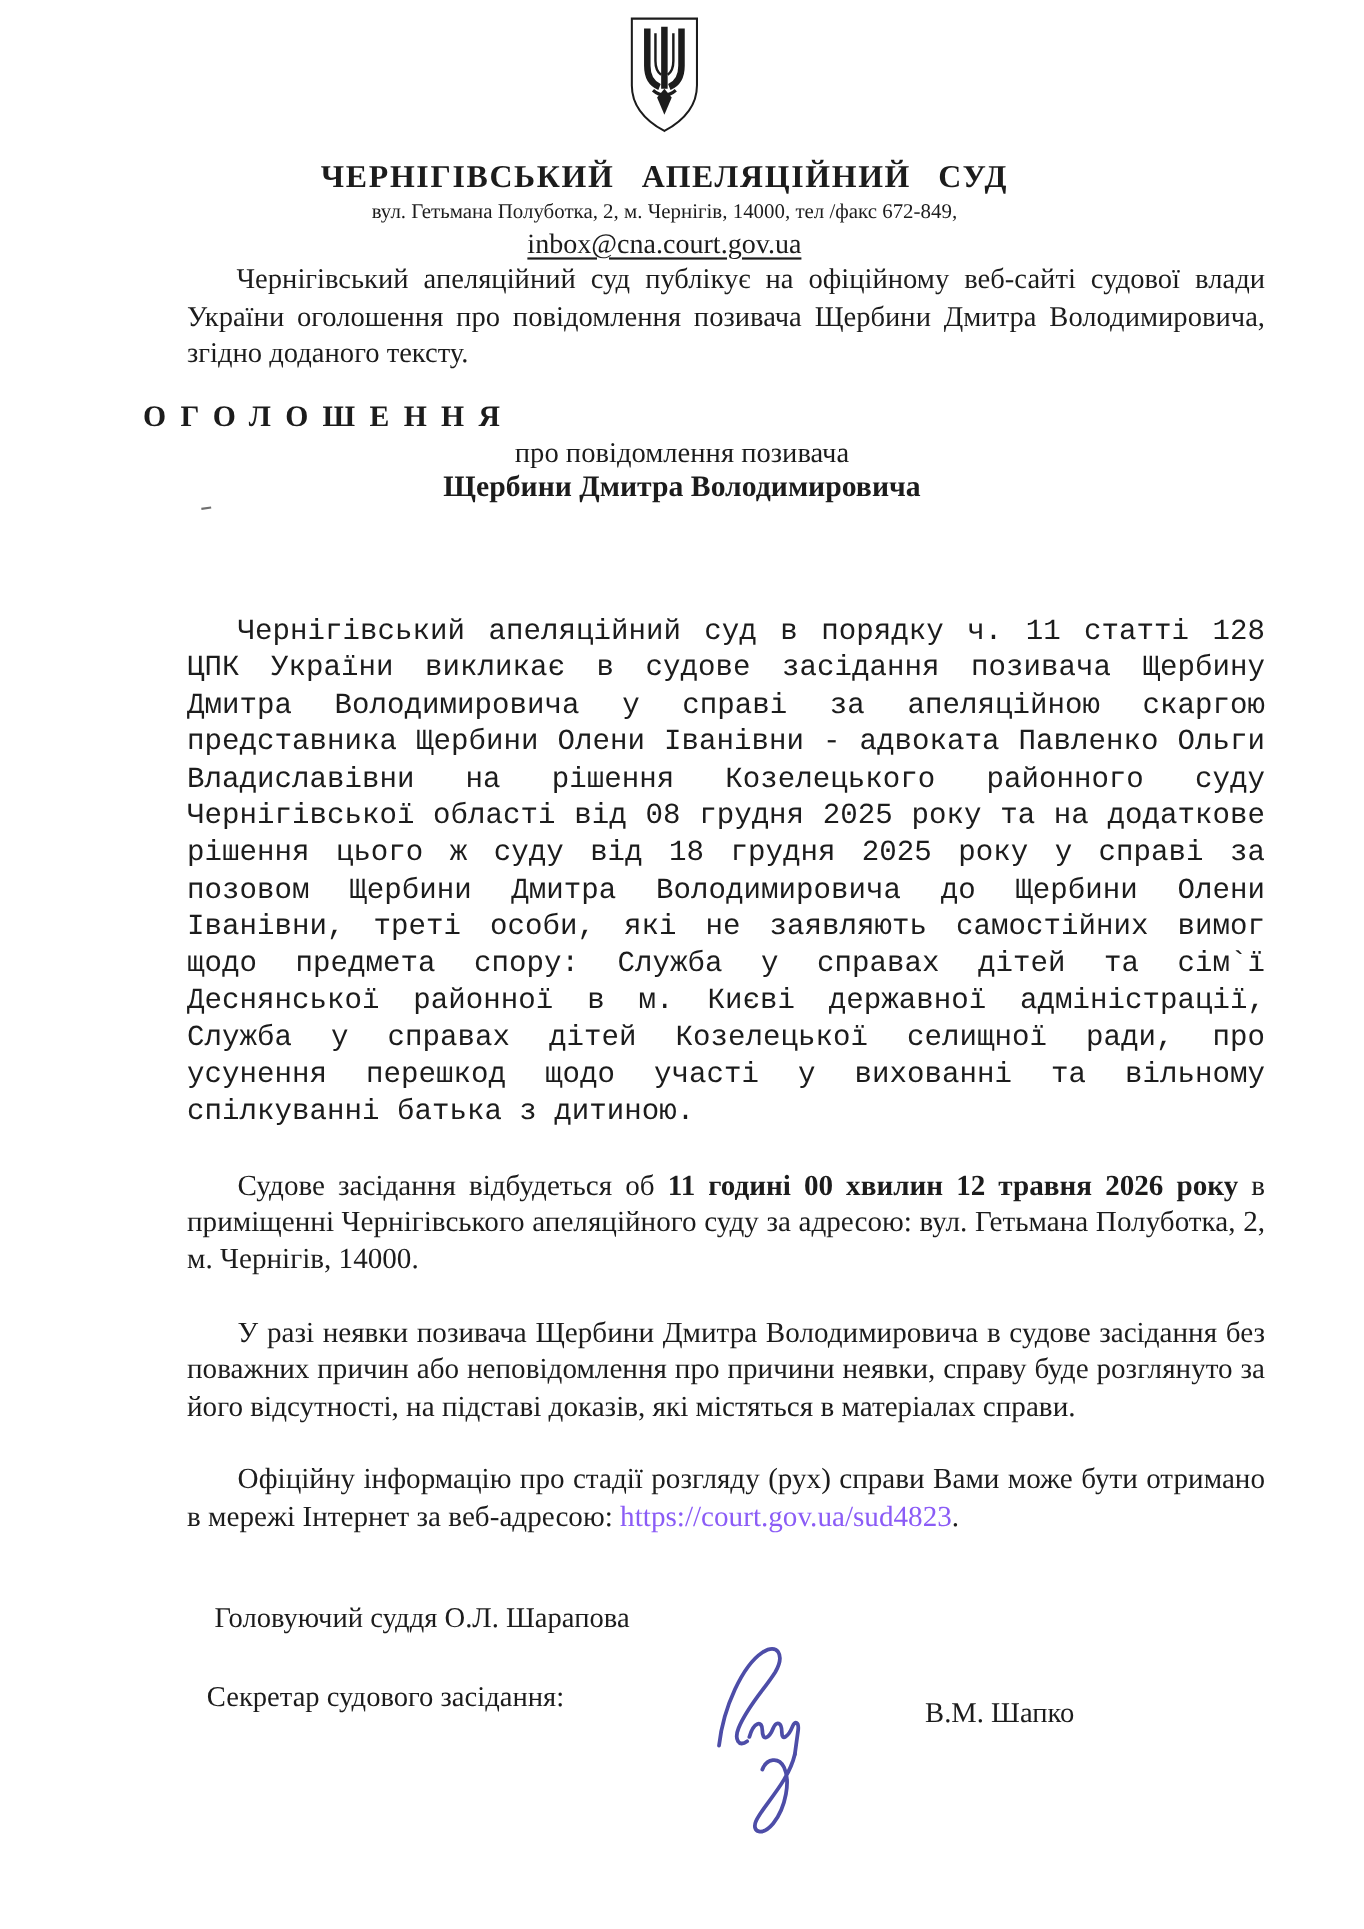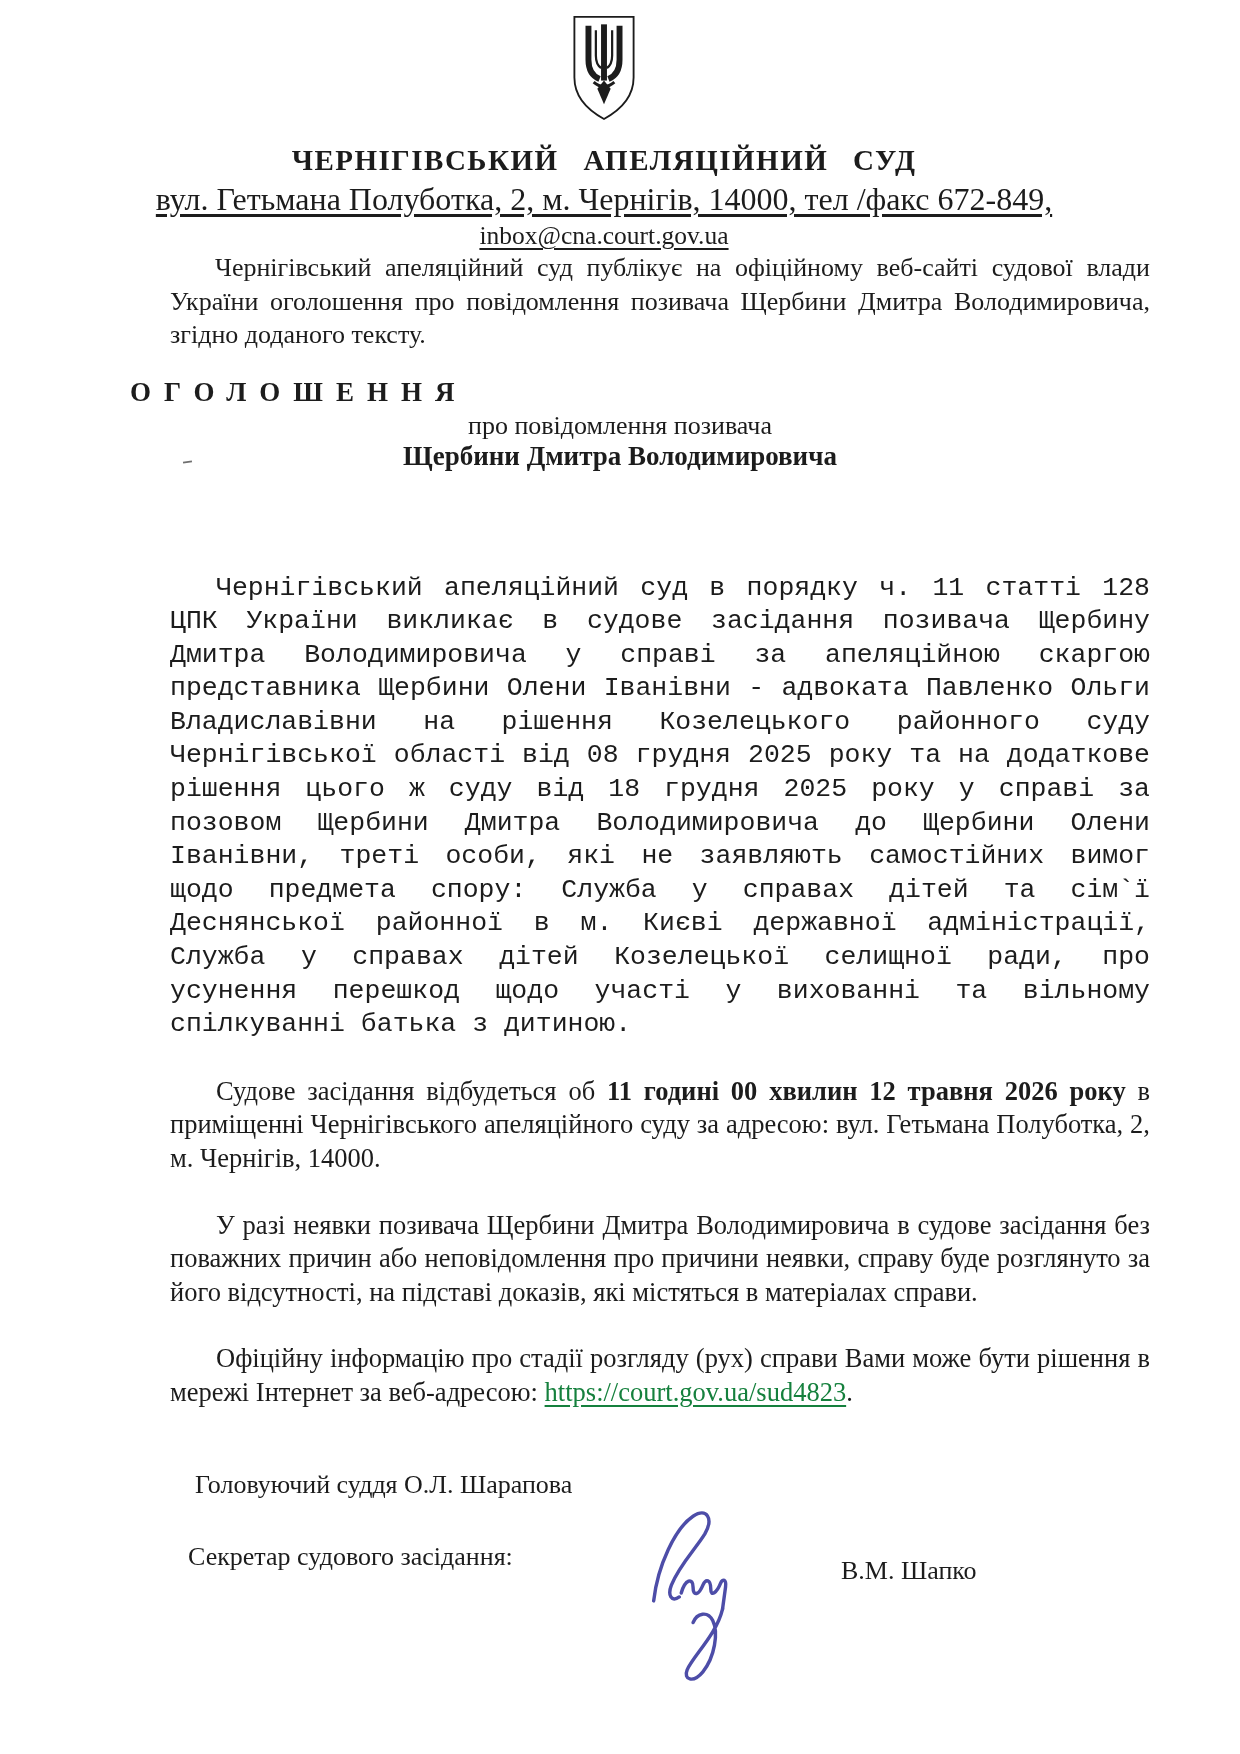--- a/index.html
+++ b/index.html
@@ -15,22 +15,22 @@
   .header { text-align:center; padding-top:10px; padding-right:32px; }
   .emblem { display:inline-block; }
   .emblem svg { width:74px; height:116px; display:block; margin:0 auto; }
   .court-name {
     margin-top:14px;
     font-size:29px; font-weight:bold;
     letter-spacing:1.5px; word-spacing:16px;
     white-space:nowrap;
   }
   .addr-line {
-    margin-top:4px; font-size:32px;
-    text-decoration:underline; text-underline-offset:4px;
+    margin-top:4px; font-size:19px;
+    text-underline-offset:4px;
   }
   .email-line {
     margin-top:3px; font-size:25.5px;
     text-decoration:underline; text-underline-offset:4px;
   }
   
   .content { padding:0 90px 0 170px; }
   .meta { margin-top:32px; margin-left:45px; font-size:26px; line-height:33.5px; }
   .intro {
     margin:0; font-size:26px; line-height:33.5px;
@@ -43,22 +43,22 @@
   }
   .ann-subtitle { margin-top:2px; text-align:center; font-size:26px; line-height:31px; }
   .ann-subject { text-align:center; font-size:27px; font-weight:bold; line-height:31px; }
   .body-par {
     margin:33px 0 0 0;
     font-size:26.5px; line-height:33.6px;
     text-align:justify; text-indent:46px;
   }
   .body-par.first { margin-top:100px;font-family:Liberation Mono, monospace; }
   .url {
-    text-decoration:underline; text-underline-offset:4px;
-    color:#15803d; cursor:pointer;
+    text-underline-offset:4px;
+    color:#8b5cf6; cursor:pointer;
   }
   
   .judge-line { margin:60px 0 0 25px; font-size:26px;font-family:Liberation Serif, serif; }
   .sig-area { position:relative; height:220px; }
   .secretary-label { position:absolute; left:18px; top:42px; font-size:26px; }
   .secretary-name { position:absolute; left:630px; top:56px; font-size:26px;margin-left:41px; }
   .signature { position:absolute; left:462px; top:6px; }
   .signature svg { width:128px; height:178px; display:block; }
   
   .stray-mark {
@@ -97,21 +97,21 @@
     <div class="ann-title shift">ОГОЛОШЕННЯ</div>
     <div class="ann-subtitle shift">про повідомлення позивача</div>
     <div class="ann-subject shift">Щербини Дмитра Володимировича</div>
 
     <p class="body-par first">Чернігівський апеляційний суд в порядку ч. 11 статті 128 ЦПК України викликає в судове засідання позивача  Щербину Дмитра Володимировича  у справі за апеляційною скаргою представника Щербини Олени Іванівни - адвоката Павленко Ольги Владиславівни на рішення Козелецького районного суду Чернігівської області від 08 грудня 2025 року та на додаткове рішення цього ж суду від 18 грудня 2025 року у справі за позовом Щербини Дмитра Володимировича до Щербини Олени Іванівни, треті особи, які не заявляють самостійних вимог щодо предмета спору: Служба у справах дітей та сім`ї Деснянської районної в м. Києві державної адміністрації, Служба у справах дітей Козелецької селищної ради, про усунення перешкод щодо участі у вихованні та вільному спілкуванні батька з дитиною.</p>
 
     <p class="body-par"><span>Судове засідання відбудеться об </span><b>11 годині  00 хвилин 12 травня 2026 року</b><span> в приміщенні Чернігівського апеляційного суду за адресою: вул. Гетьмана Полуботка, 2, м. Чернігів, 14000.</span></p>
 
     <p class="body-par">У разі неявки позивача Щербини Дмитра Володимировича  в судове засідання без поважних причин або неповідомлення про причини неявки, справу буде розглянуто за його  відсутності, на підставі доказів, які містяться в матеріалах справи.</p>
 
-    <p class="body-par"><span>Офіційну інформацію про стадії розгляду (рух) справи Вами може бути рішення в мережі Інтернет за веб-адресою: </span><span class="url">https://court.gov.ua/sud4823</span><span>.</span></p>
+    <p class="body-par"><span>Офіційну інформацію про стадії розгляду (рух) справи Вами може бути отримано в мережі Інтернет за веб-адресою: </span><span class="url">https://court.gov.ua/sud4823</span><span>.</span></p>
 
     <div class="judge-line">Головуючий суддя О.Л. Шарапова</div>
 
     <div class="sig-area">
       <div class="secretary-label">Секретар судового засідання:</div>
       <span class="signature">
         <svg viewBox="0 0 130 180" xmlns="http://www.w3.org/2000/svg" fill="none" stroke="#4d4da8" stroke-width="3.5" stroke-linecap="round">
           <path d="M22 96 C26 60 44 22 62 10 C76 1 83 12 74 28 C64 44 48 60 40 80 C36 90 40 98 48 92"></path>
           <path d="M50 88 C54 74 62 72 62 82 C62 92 68 90 72 80 C75 73 80 74 80 84 C80 92 86 88 90 78 C92 73 96 74 95 82 L92 104"></path>
           <path d="M92 104 C86 130 62 152 56 166 C52 176 62 180 72 168 C84 153 88 128 82 116 C77 106 66 108 62 118"></path>

